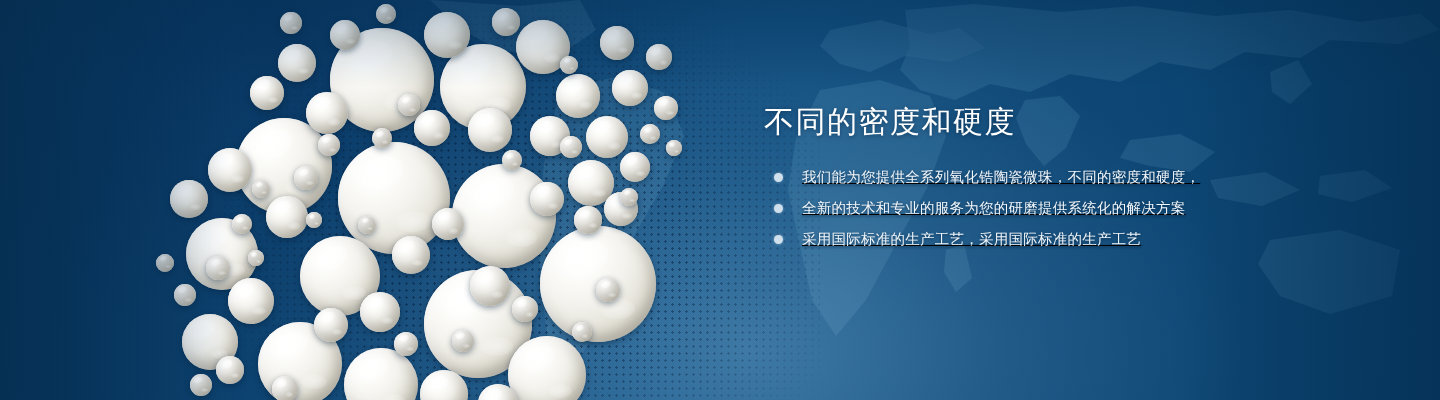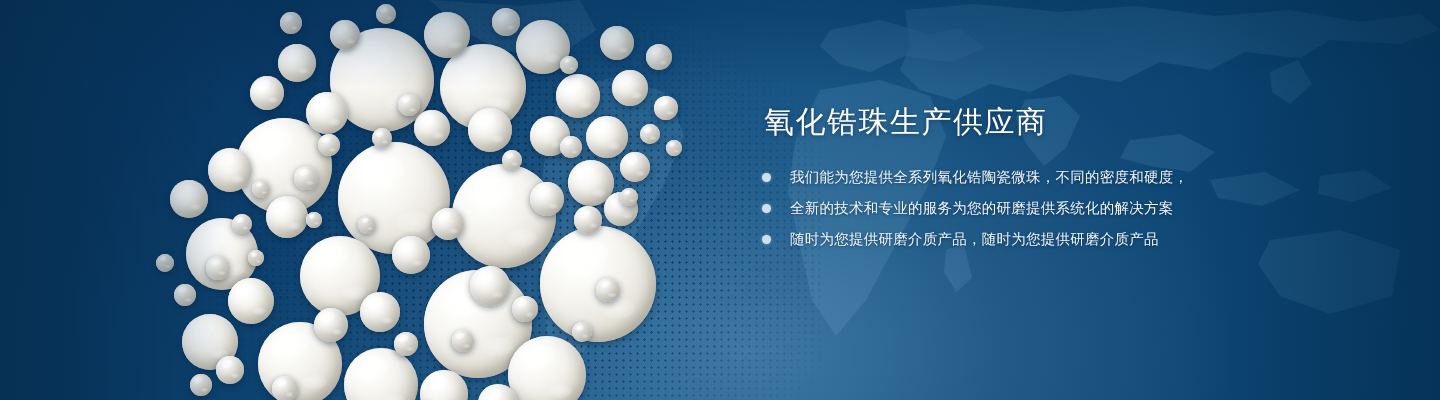--- a/index.html
+++ b/index.html
@@ -125,22 +125,23 @@
     font-size: 30px;
     line-height: 36px;
     font-weight: 400;
     letter-spacing: 1.5px;
     margin: 0 0 26px 2px;
     text-shadow: 0 1px 4px rgba(3,30,58,0.55);
     white-space: nowrap;
   }
   .bullets {
     list-style: none;
-    margin: 0;
+    margin: 12px;
     padding: 0;
+    text-decoration: underline;
   }
   .bullet {
     position: relative;
     padding-left: 28px;
     margin-bottom: 8px;
     color: #f2f7fb;
     font-size: 14.5px;
     line-height: 23px;
     letter-spacing: 0.25px;
     text-shadow: 0 1px 3px rgba(3,30,58,0.6);
@@ -276,35 +277,35 @@
     <div class="bead" style="left:560px;  top:56px;  width:18px;  height:18px;"></div>
     <div class="bead" style="left:666px;  top:140px; width:16px;  height:16px;"></div>
     <div class="bead" style="left:190px;  top:374px; width:22px;  height:22px;"></div>
     <div class="bead" style="left:248px;  top:250px; width:16px;  height:16px;"></div>
   </div>
 
   <div class="bg-vignette"></div>
 
   <div class="copy">
 
-    <h1 class="headline">氧化锆珠生产供应商</h1>
+    <h1 class="headline">不同的密度和硬度</h1>
 
     <ul class="bullets">
 
       <li class="bullet">
         <span class="dot"></span>
         <span class="line">我们能为您提供全系列氧化锆陶瓷微珠，不同的密度和硬度，</span>
       </li>
 
       <li class="bullet">
         <span class="dot"></span>
         <span class="line">全新的技术和专业的服务为您的研磨提供系统化的解决方案</span>
       </li>
 
       <li class="bullet">
         <span class="dot"></span>
-        <span class="line">随时为您提供研磨介质产品，随时为您提供研磨介质产品</span>
+        <span class="line">采用国际标准的生产工艺，采用国际标准的生产工艺</span>
       </li>
 
     </ul>
   </div>
 
 </div>
 
 </body></html>

